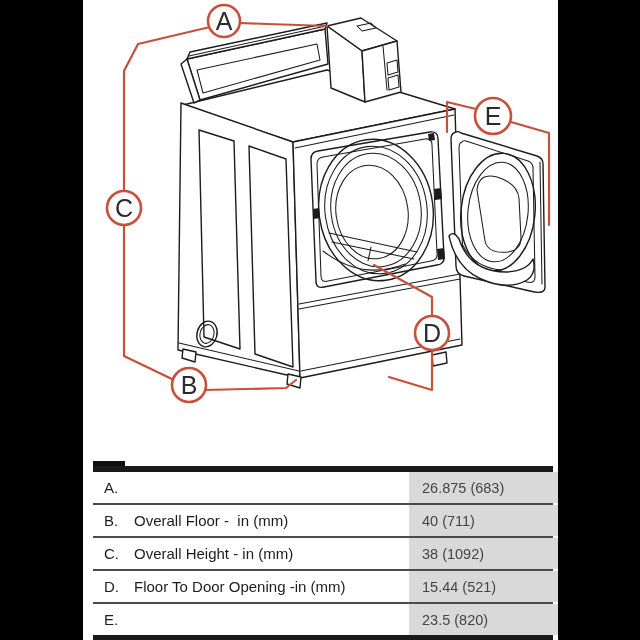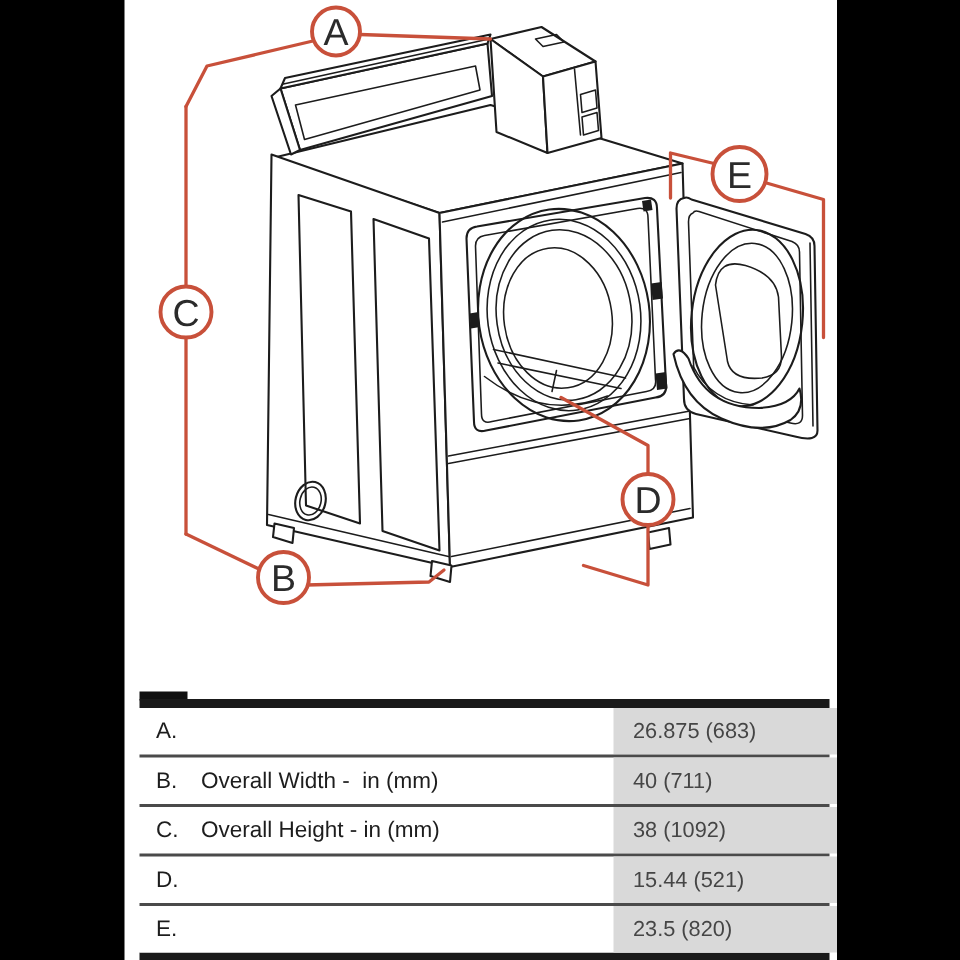--- a/index.html
+++ b/index.html
@@ -140,32 +140,33 @@
 
   <div id="spec-table">
 
     <div class="spec-row">
       <span class="spec-key">A.</span>
       <div class="spec-value">26.875 (683)</div>
     </div>
 
     <div class="spec-row">
       <span class="spec-key">B.</span>
-      <span class="spec-label">Overall Width -  in (mm)</span>
+      <span class="spec-label">Overall Floor -  in (mm)</span>
       <div class="spec-value">40 (711)</div>
     </div>
 
     <div class="spec-row">
       <span class="spec-key">C.</span>
       <span class="spec-label">Overall Height - in (mm)</span>
       <div class="spec-value">38 (1092)</div>
     </div>
 
     <div class="spec-row">
       <span class="spec-key">D.</span>
+      <span class="spec-label">Floor To Door Opening -in (mm)</span>
       <div class="spec-value">15.44 (521)</div>
     </div>
 
     <div class="spec-row">
       <span class="spec-key">E.</span>
       <div class="spec-value">23.5 (820)</div>
     </div>
 
   </div>
 

